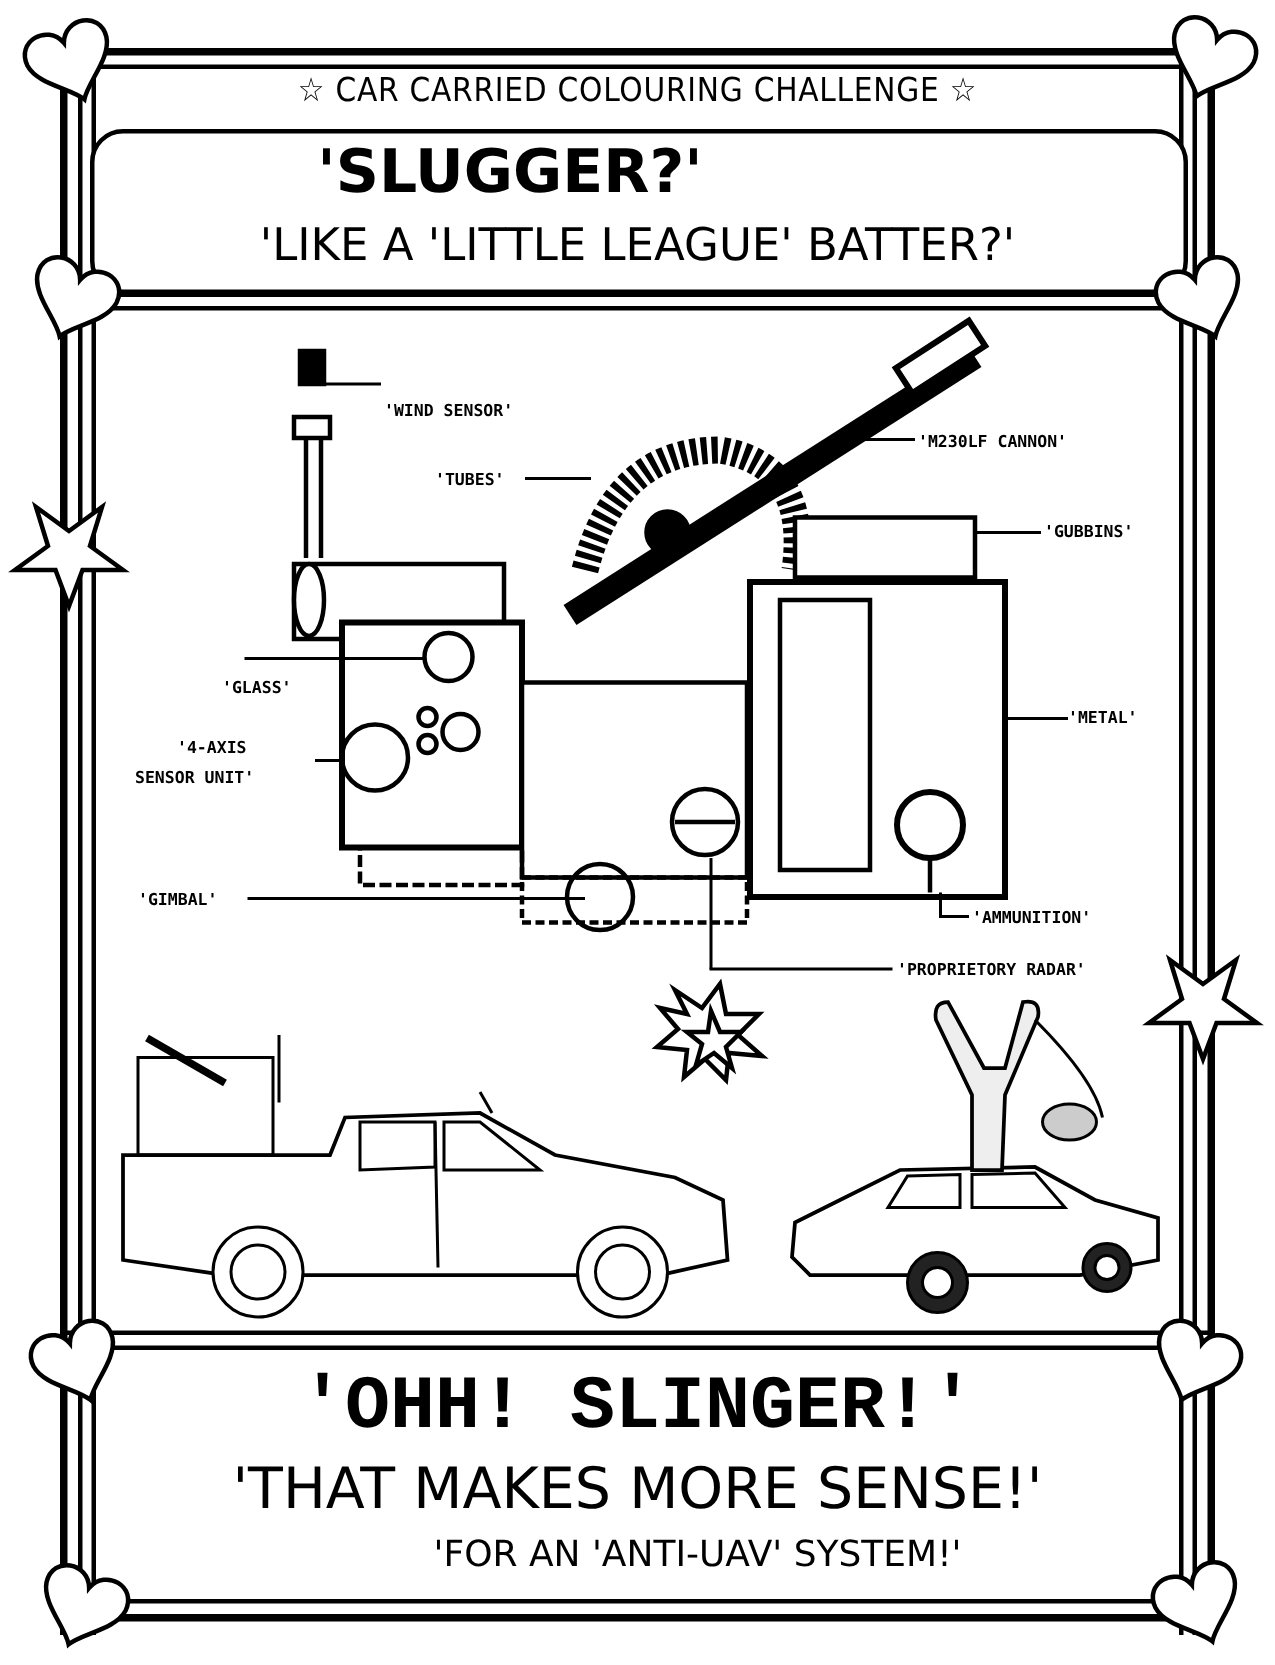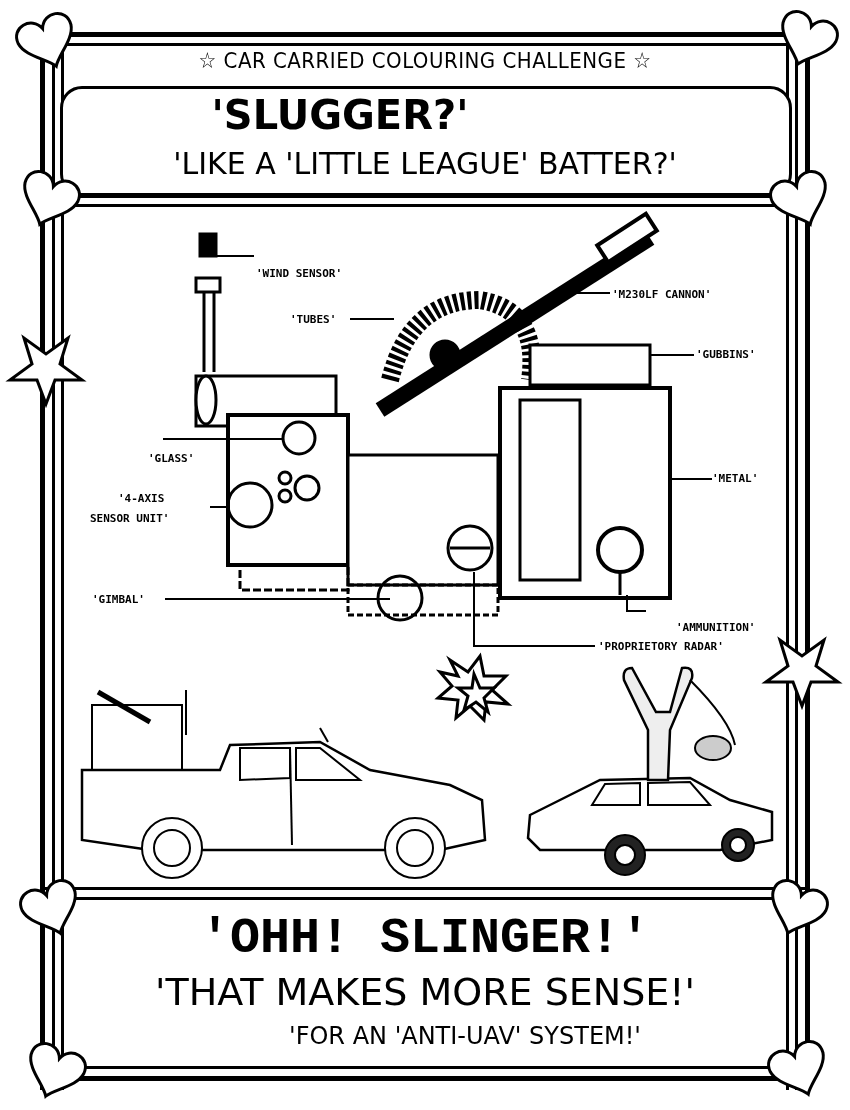--- a/index.html
+++ b/index.html
@@ -111,21 +111,21 @@
 
 <div class="callout" style="left:256px;top:267px;">'WIND SENSOR'</div>
 <div class="callout" style="left:612px;top:288px;">'M230LF CANNON'</div>
 <div class="callout" style="left:290px;top:313px;">'TUBES'</div>
 <div class="callout" style="left:696px;top:348px;">'GUBBINS'</div>
 <div class="callout" style="left:100px;top:452px;margin-left:48px;">'GLASS'</div>
 <div class="callout" style="left:712px;top:472px;">'METAL'</div>
 <div class="callout" style="left:118px;top:492px;">'4-AXIS</div>
 <div class="callout" style="left:90px;top:512px;">SENSOR UNIT'</div>
 <div class="callout" style="left:92px;top:593px;">'GIMBAL'</div>
-<div class="callout" style="left:676px;top:605px;margin-top:16px;">'AMMUNITION'</div>
+<div class="callout" style="left:648px;top:605px;">'AMMUNITION'</div>
 <div class="callout" style="left:598px;top:640px;">'PROPRIETORY RADAR'</div>
 
 <svg width="850" height="1110" style="left:0;top:0;">
   <g stroke="#000" fill="#fff" stroke-width="2">
 
     <g>
       <rect x="92" y="705" width="90" height="65"></rect>
       <line x1="98" y1="692" x2="150" y2="722" stroke-width="5"></line>
       <line x1="186" y1="690" x2="186" y2="735"></line>
     </g>

